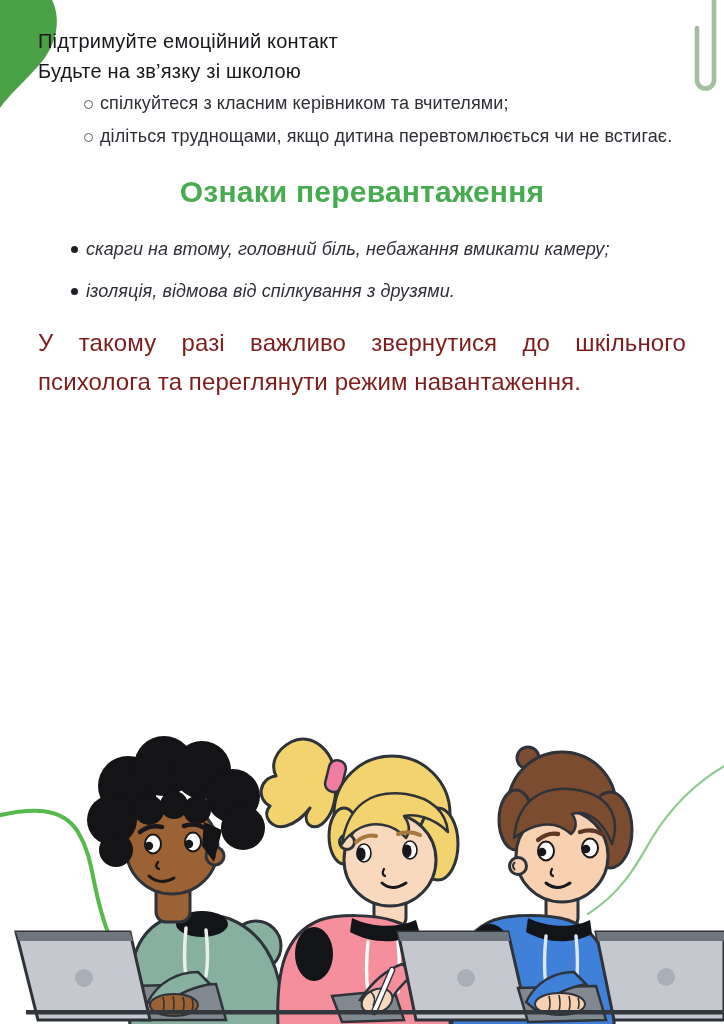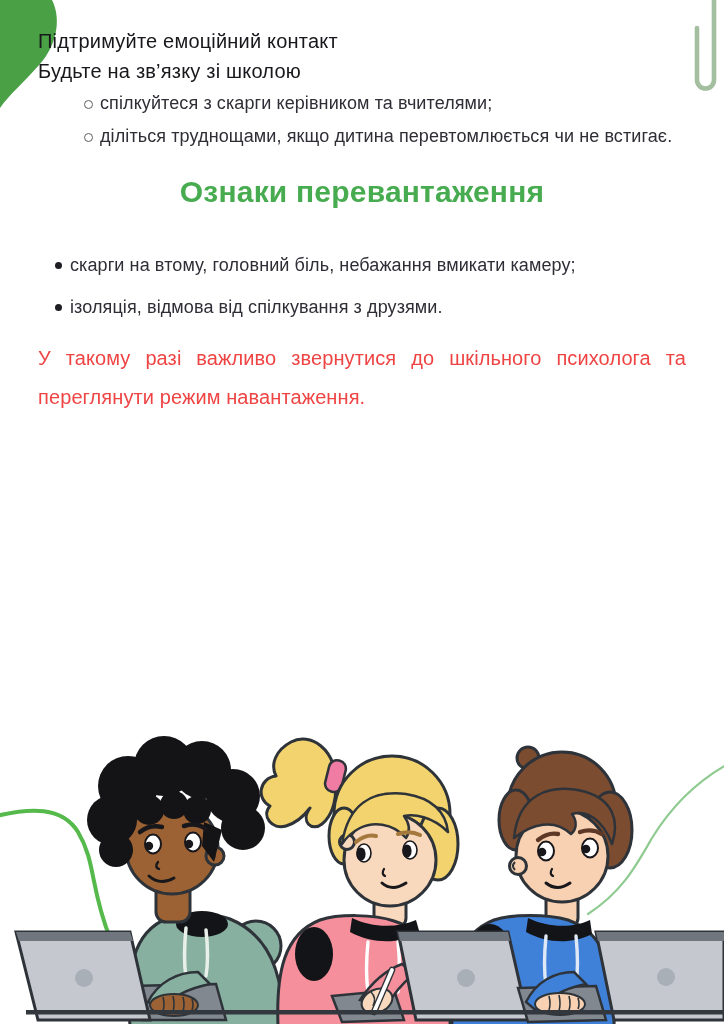--- a/index.html
+++ b/index.html
@@ -7,47 +7,47 @@
        font-family:"Liberation Sans","DejaVu Sans",sans-serif;}
   .decor{position:absolute;pointer-events:none;}
   #corner-blob{top:0;left:0;}
   #paperclip{top:0;left:686px;}
   .content{position:relative;padding:26px 38px 0 38px;z-index:2;}
   h2.sec{font-size:20px;line-height:30px;margin:0;color:#17171c;font-weight:normal;letter-spacing:.2px;}
   ul.sub{list-style:none;margin:1px 0 0 0;padding:0 0 0 62px;}
   ul.sub li{font-size:18px;line-height:33px;color:#2e2e36;text-align:justify;position:relative;letter-spacing:.1px;}
   ul.sub li::before{content:"";position:absolute;left:-16px;top:13px;width:7px;height:7px;
       border:1.6px solid #5b5e63;border-radius:50%;background:transparent;}
-  h1.green{margin:22px 0 40px;text-align:center;font-size:30px;font-weight:800;letter-spacing:.2px;}
-  ul.signs{list-style:none;margin:0;padding:0 0 0 32px;}
+  h1.green{margin:22px 0 24px;text-align:center;font-size:30px;font-weight:800;letter-spacing:.2px;}
+  ul.signs{list-style:none;margin:16px;padding:0 0 0 32px;font-style:italic;}
   ul.signs li{font-size:18px;line-height:32px;margin-bottom:10px;color:#2e2e36;position:relative;letter-spacing:.1px;}
   ul.signs li::before{content:"";position:absolute;left:-15px;top:13px;width:7px;height:7px;
       border-radius:50%;background:#1e1e24;}
-  p.note{margin:16px 0 0;font-size:20px;line-height:39px;text-align:justify;color:#ef4444;letter-spacing:.1px;}
+  p.note{margin:16px 0 0;font-size:24px;line-height:39px;text-align:justify;color:#7f1d1d;letter-spacing:.1px;}
   #illu{position:absolute;left:0;top:720px;z-index:1;}
 </style>
 </head>
 <body>
 
 <svg id="corner-blob" class="decor" width="120" height="120" viewBox="0 0 120 120">
   <path d="M0 0 H52 C62 20 56 46 40 64 C24 82 9 95 0 108 Z" fill="#4aa044"></path>
 </svg>
 
 <svg id="paperclip" class="decor" width="38" height="104" viewBox="0 0 38 104">
   <path d="M11 28 L11 80 A8.5 8.5 0 0 0 28 80 L28 0" fill="none" stroke-width="4.6" stroke-linecap="round" stroke="#a3bf9f"></path>
 </svg>
 
 <div class="content">
 
   <h2 class="sec">Підтримуйте емоційний контакт</h2>
 
 
   <h2 class="sec">Будьте на зв’язку зі школою</h2>
   <ul class="sub">
-    <li>спілкуйтеся з скарги керівником та вчителями;</li>
+    <li>спілкуйтеся з класним керівником та вчителями;</li>
     <li>діліться труднощами, якщо дитина перевтомлюється чи не встигає.</li>
   </ul>
 
   <h1 class="green" style="color: rgb(71, 171, 79);">Ознаки перевантаження</h1>
 
   <ul class="signs">
     <li>скарги на втому, головний біль, небажання вмикати камеру;</li>
     <li>ізоляція, відмова від спілкування з друзями.</li>
   </ul>
 

